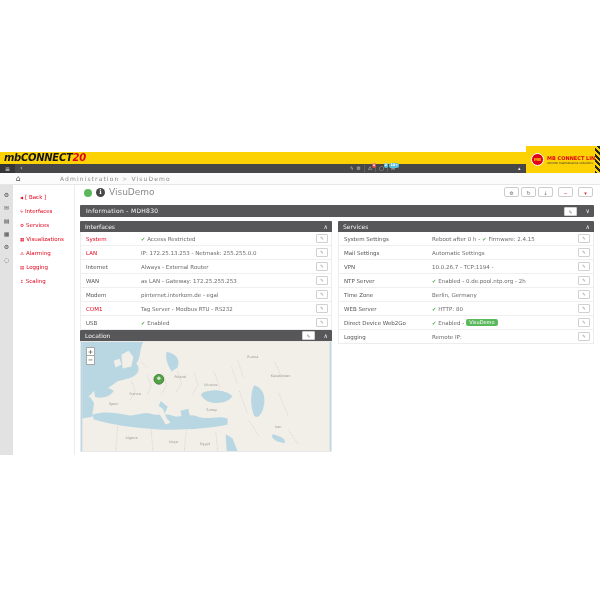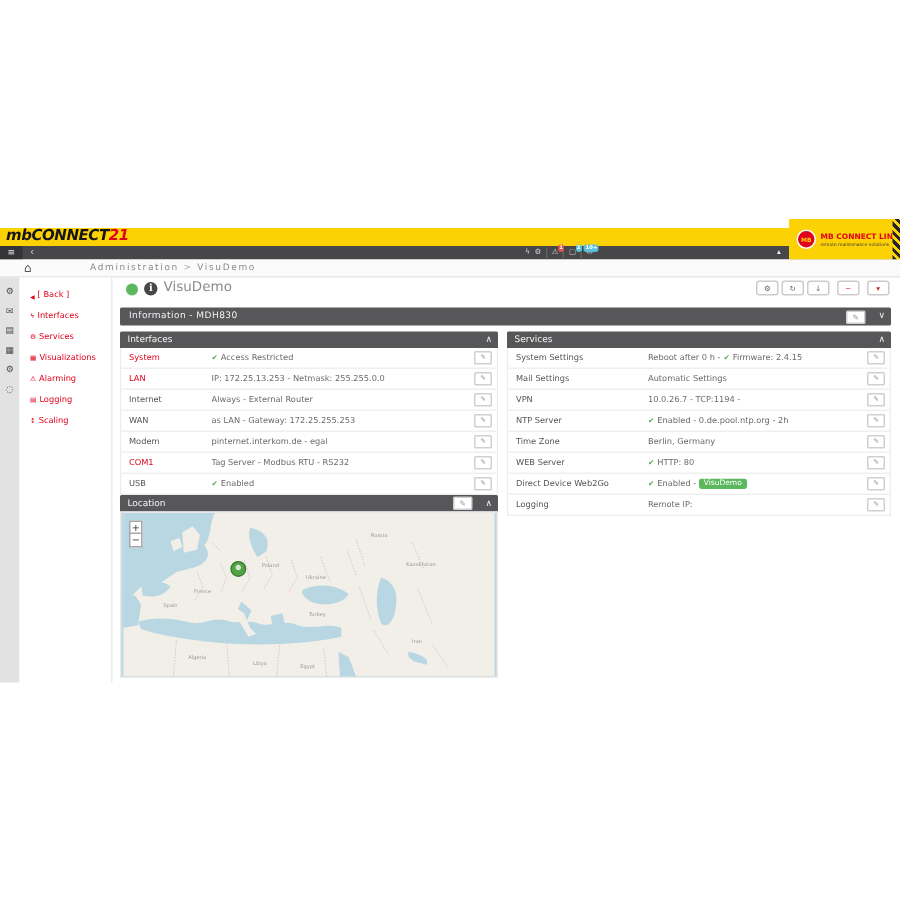--- a/index.html
+++ b/index.html
@@ -94,21 +94,21 @@
         text-align:center;color:#333;box-sizing:border-box;}
   .zbtn+.zbtn{border-top:none;}
   .maplbl{font-size:3.5px;fill:#9a9a9a;}
 </style>
 </head>
 <body>
 
 <div class="screen">
 
   <div class="yellow-bar">
-    <span class="logo"><span>mb</span><span>CONNECT</span><span class="red">21</span></span>
+    <span class="logo"><span>mb</span><span>CONNECT</span><span class="red">20</span></span>
   </div>
 
   <div class="toolbar">
     <div class="menu-btn"><span>≡</span></div>
     <div class="tb-back"><span>‹</span></div>
     <div class="tb-icons">
       <span class="tb-ic">ϟ</span>
       <span class="tb-ic">⚙</span>
       <span class="tb-sep"></span>
       <span class="tb-ic"><span>⚠</span><span class="tb-badge redb">1</span></span>

